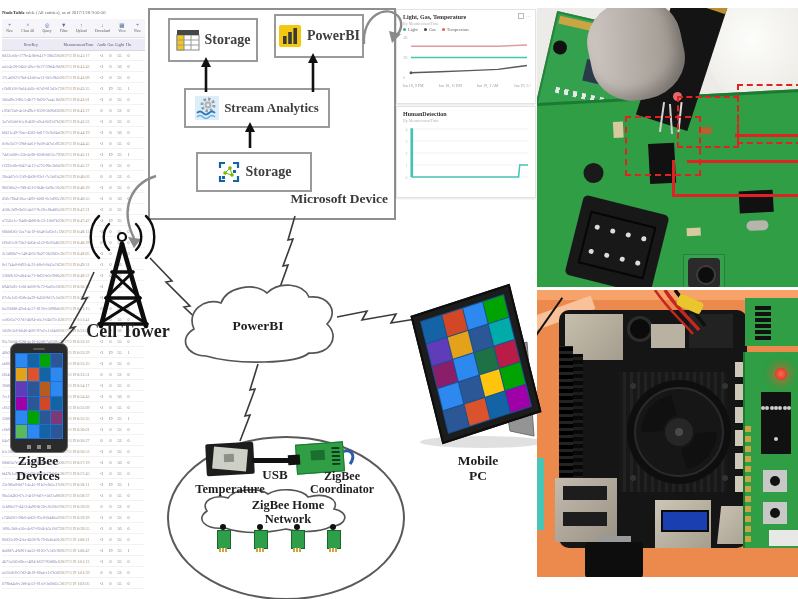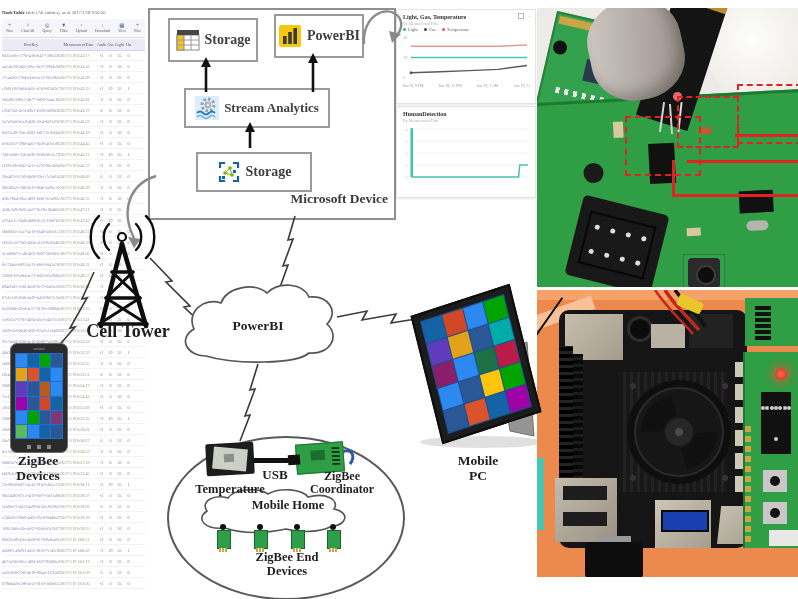--- a/index.html
+++ b/index.html
@@ -762,21 +762,22 @@
       <div class="chip"></div>
       <div class="pins"></div>
   </div>
   <div class="lbl" style="left:180px;top:482px;width:100px;font-size:12.5px;z-index:4">Temperature</div>
   <div class="lbl" style="left:255px;top:468px;width:40px;font-size:13px;z-index:4">USB</div>
   <div class="lbl" style="left:298px;top:470px;width:88px;font-size:12px;z-index:4">
     <div>ZigBee</div>
       <div>Coordinator</div>
   </div>
   <div class="lbl" style="left:218px;top:498px;width:140px;font-size:12.5px;z-index:4">
-    <div>Mobile Home</div>
+    <div>ZigBee Home</div>
+      <div>Network</div>
   </div>
   <div class="zb-dev" style="left:216px;top:524px">
       <div class="ant"></div>
       <div class="bd"></div>
       <div class="pin"></div>
     </div>
   <div class="zb-dev" style="left:253px;top:524px">
       <div class="ant"></div>
       <div class="bd"></div>
       <div class="pin"></div>
@@ -784,24 +785,20 @@
   <div class="zb-dev" style="left:290px;top:524px">
       <div class="ant"></div>
       <div class="bd"></div>
       <div class="pin"></div>
     </div>
   <div class="zb-dev" style="left:326px;top:524px">
       <div class="ant"></div>
       <div class="bd"></div>
       <div class="pin"></div>
     </div>
-  <div class="lbl" style="left:242px;top:550px;width:90px;font-size:12.5px;z-index:4">
-    <div>ZigBee End</div>
-      <div>Devices</div>
-  </div>
 
   <div id="photo-top">
     <div class="abs" style="left:170px;top:-12px;width:110px;height:108px;border-radius:50%;background:radial-gradient(circle at 40% 40%, #fdfdfb, #e6e4dd)"></div>
     <div class="abs" style="left:8px;top:14px;width:105px;height:92px;background:#34a14f;border:2px solid #27813c;transform:rotate(13deg)">
       <div class="abs" style="left:2px;top:2px;width:58px;height:8px;background:#c9a544"></div>
       <div class="abs" style="left:38px;top:38px;width:26px;height:22px;background:#2b3a4a"></div>
       <div class="abs" style="left:2px;top:26px;width:14px;height:14px;background:#111;border-radius:50%"></div>
       <div class="abs" style="left:14px;top:72px;width:50px;height:6px;background:repeating-linear-gradient(90deg,#e8e8e8 0 4px,#34a14f 4px 9px)"></div>
     </div>
     <div class="abs" style="left:-12px;top:88px;width:292px;height:204px;background:#2f9e44;border-top:3px solid #1d7a33;transform:rotate(-3deg)">

